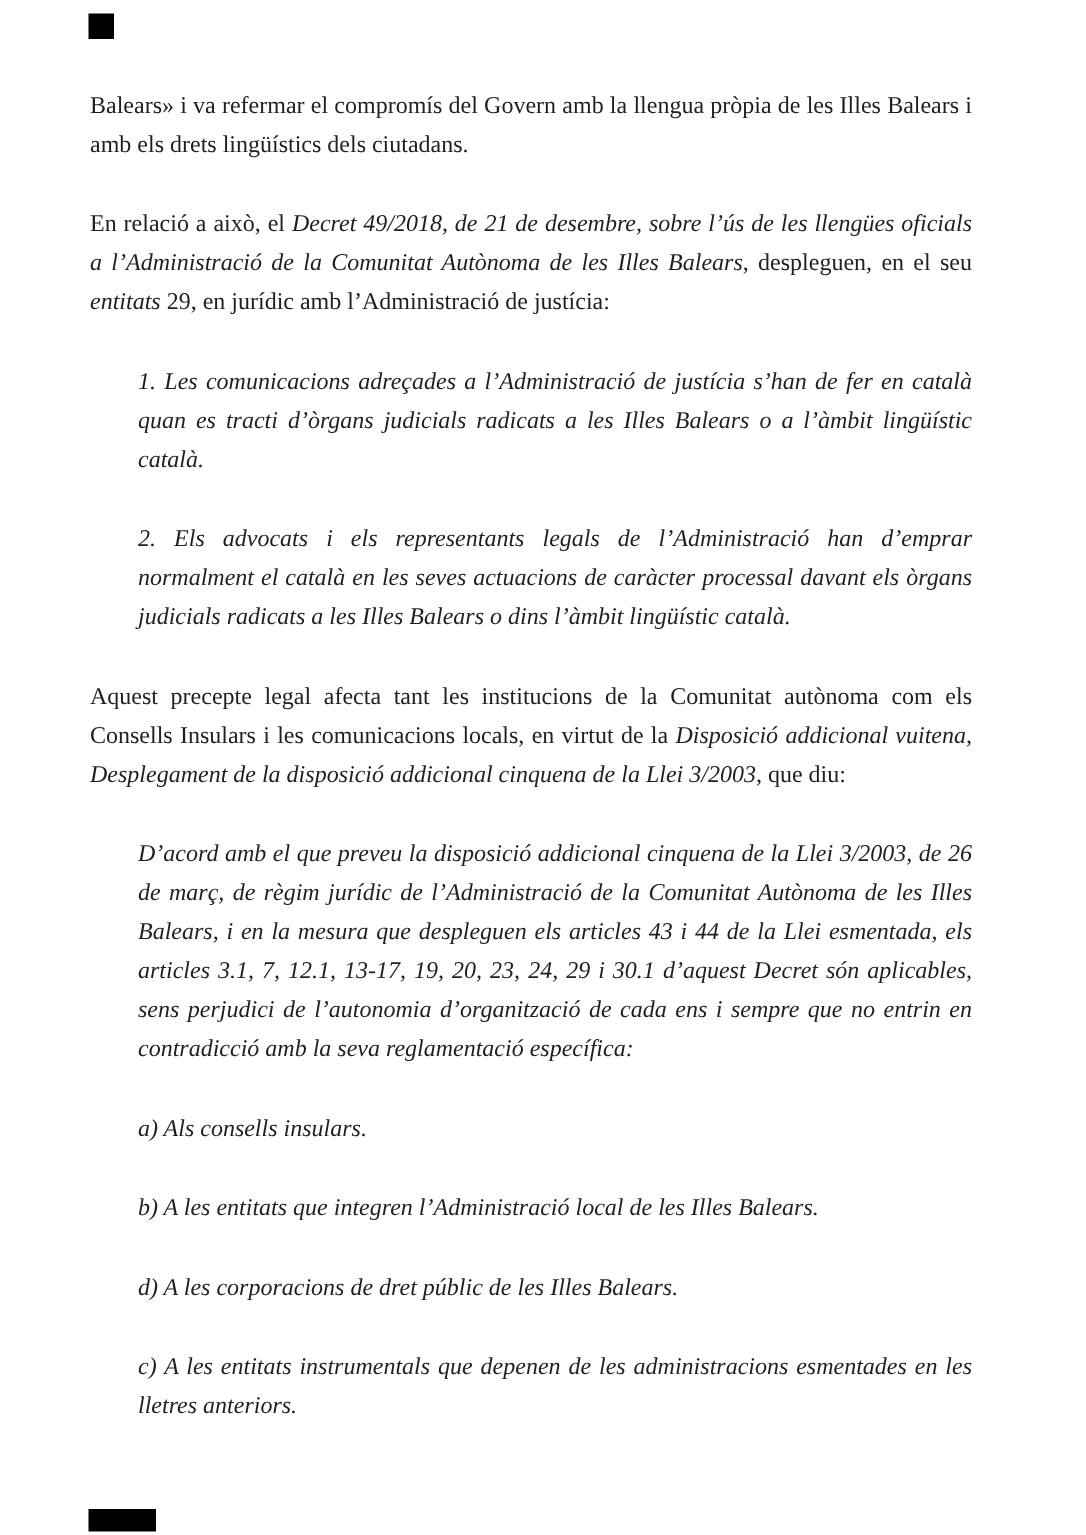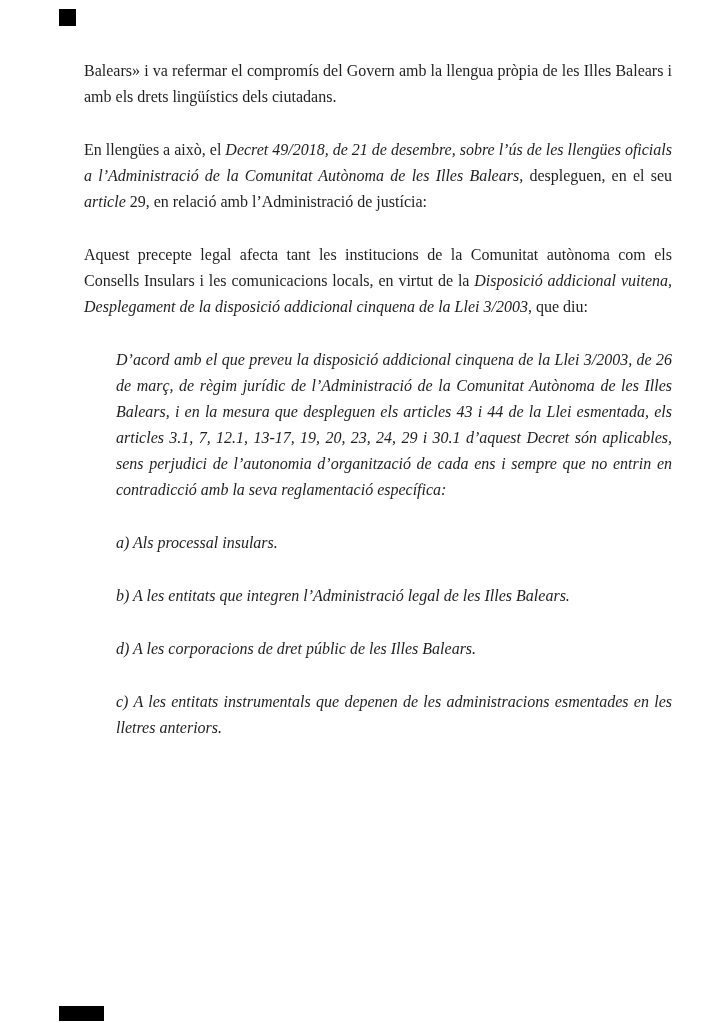--- a/index.html
+++ b/index.html
@@ -14,21 +14,21 @@
     background: #ffffff;
     overflow: hidden;
     font-family: "Liberation Serif", "DejaVu Serif", serif;
     font-size: 16px;
     line-height: 26px;
     color: #1f1f1f;
   }
   .doc {
     position: absolute;
     top: 58px;
-    left: 84px;
+    left: 60px;
     width: 588px;
   }
   .doc p {
     margin: 0 0 27px 0;
     text-align: justify;
   }
   .quote {
     margin-left: 32px !important;
   }
   .it {
@@ -55,31 +55,33 @@
 <body>
 
 <div class="page">
 
   <div class="mark-top"></div>
 
   <div class="doc">
 
     <p><span>Balears» i va refermar el compromís del Govern amb la llengua pròpia de les Illes Balears i amb els drets lingüístics dels ciutadans.</span></p>
 
-    <p><span>En llengües a això, el </span><span class="it">Decret 49/2018, de 21 de desembre, sobre l’ús de les llengües oficials a l’Administració de la Comunitat Autònoma de les Illes Balears</span><span>, despleguen, en el seu </span><span class="it">article</span><span> 29, en relació amb l’Administració de justícia:</span></p>
+    <p><span>En relació a això, el </span><span class="it">Decret 49/2018, de 21 de desembre, sobre l’ús de les llengües oficials a l’Administració de la Comunitat Autònoma de les Illes Balears</span><span>, despleguen, en el seu </span><span class="it">entitats</span><span> 29, en jurídic amb l’Administració de justícia:</span></p>
 
+    <p class="quote it"><span>1. Les comunicacions adreçades a l’Administració de justícia s’han de fer en català quan es tracti d’òrgans judicials radicats a les Illes Balears o a l’àmbit lingüístic català.</span></p>
 
+    <p class="quote it"><span>2. Els advocats i els representants legals de l’Administració han d’emprar normalment el català en les seves actuacions de caràcter processal davant els òrgans judicials radicats a les Illes Balears o dins l’àmbit lingüístic català.</span></p>
 
     <p><span>Aquest precepte legal afecta tant les institucions de la Comunitat autònoma com els Consells Insulars i les comunicacions locals, en virtut de la </span><span class="it">Disposició addicional vuitena, Desplegament de la disposició addicional cinquena de la Llei 3/2003</span><span>, que diu:</span></p>
 
     <p class="quote it"><span>D’acord amb el que preveu la disposició addicional cinquena de la Llei 3/2003, de 26 de març, de règim jurídic de l’Administració de la Comunitat Autònoma de les Illes Balears, i en la mesura que despleguen els articles 43 i 44 de la Llei esmentada, els articles 3.1, 7, 12.1, 13-17, 19, 20, 23, 24, 29 i 30.1 d’aquest Decret són aplicables, sens perjudici de l’autonomia d’organització de cada ens i sempre que no entrin en contradicció amb la seva reglamentació específica:</span></p>
 
-    <p class="quote it"><span>a) Als processal insulars.</span></p>
+    <p class="quote it"><span>a) Als consells insulars.</span></p>
 
-    <p class="quote it"><span>b) A les entitats que integren l’Administració legal de les Illes Balears.</span></p>
+    <p class="quote it"><span>b) A les entitats que integren l’Administració local de les Illes Balears.</span></p>
 
     <p class="quote it"><span>d) A les corporacions de dret públic de les Illes Balears.</span></p>
 
     <p class="quote it"><span>c) A les entitats instrumentals que depenen de les administracions esmentades en les lletres anteriors.</span></p>
 
   </div>
 
   <div class="mark-bottom"></div>
 
 </div>

